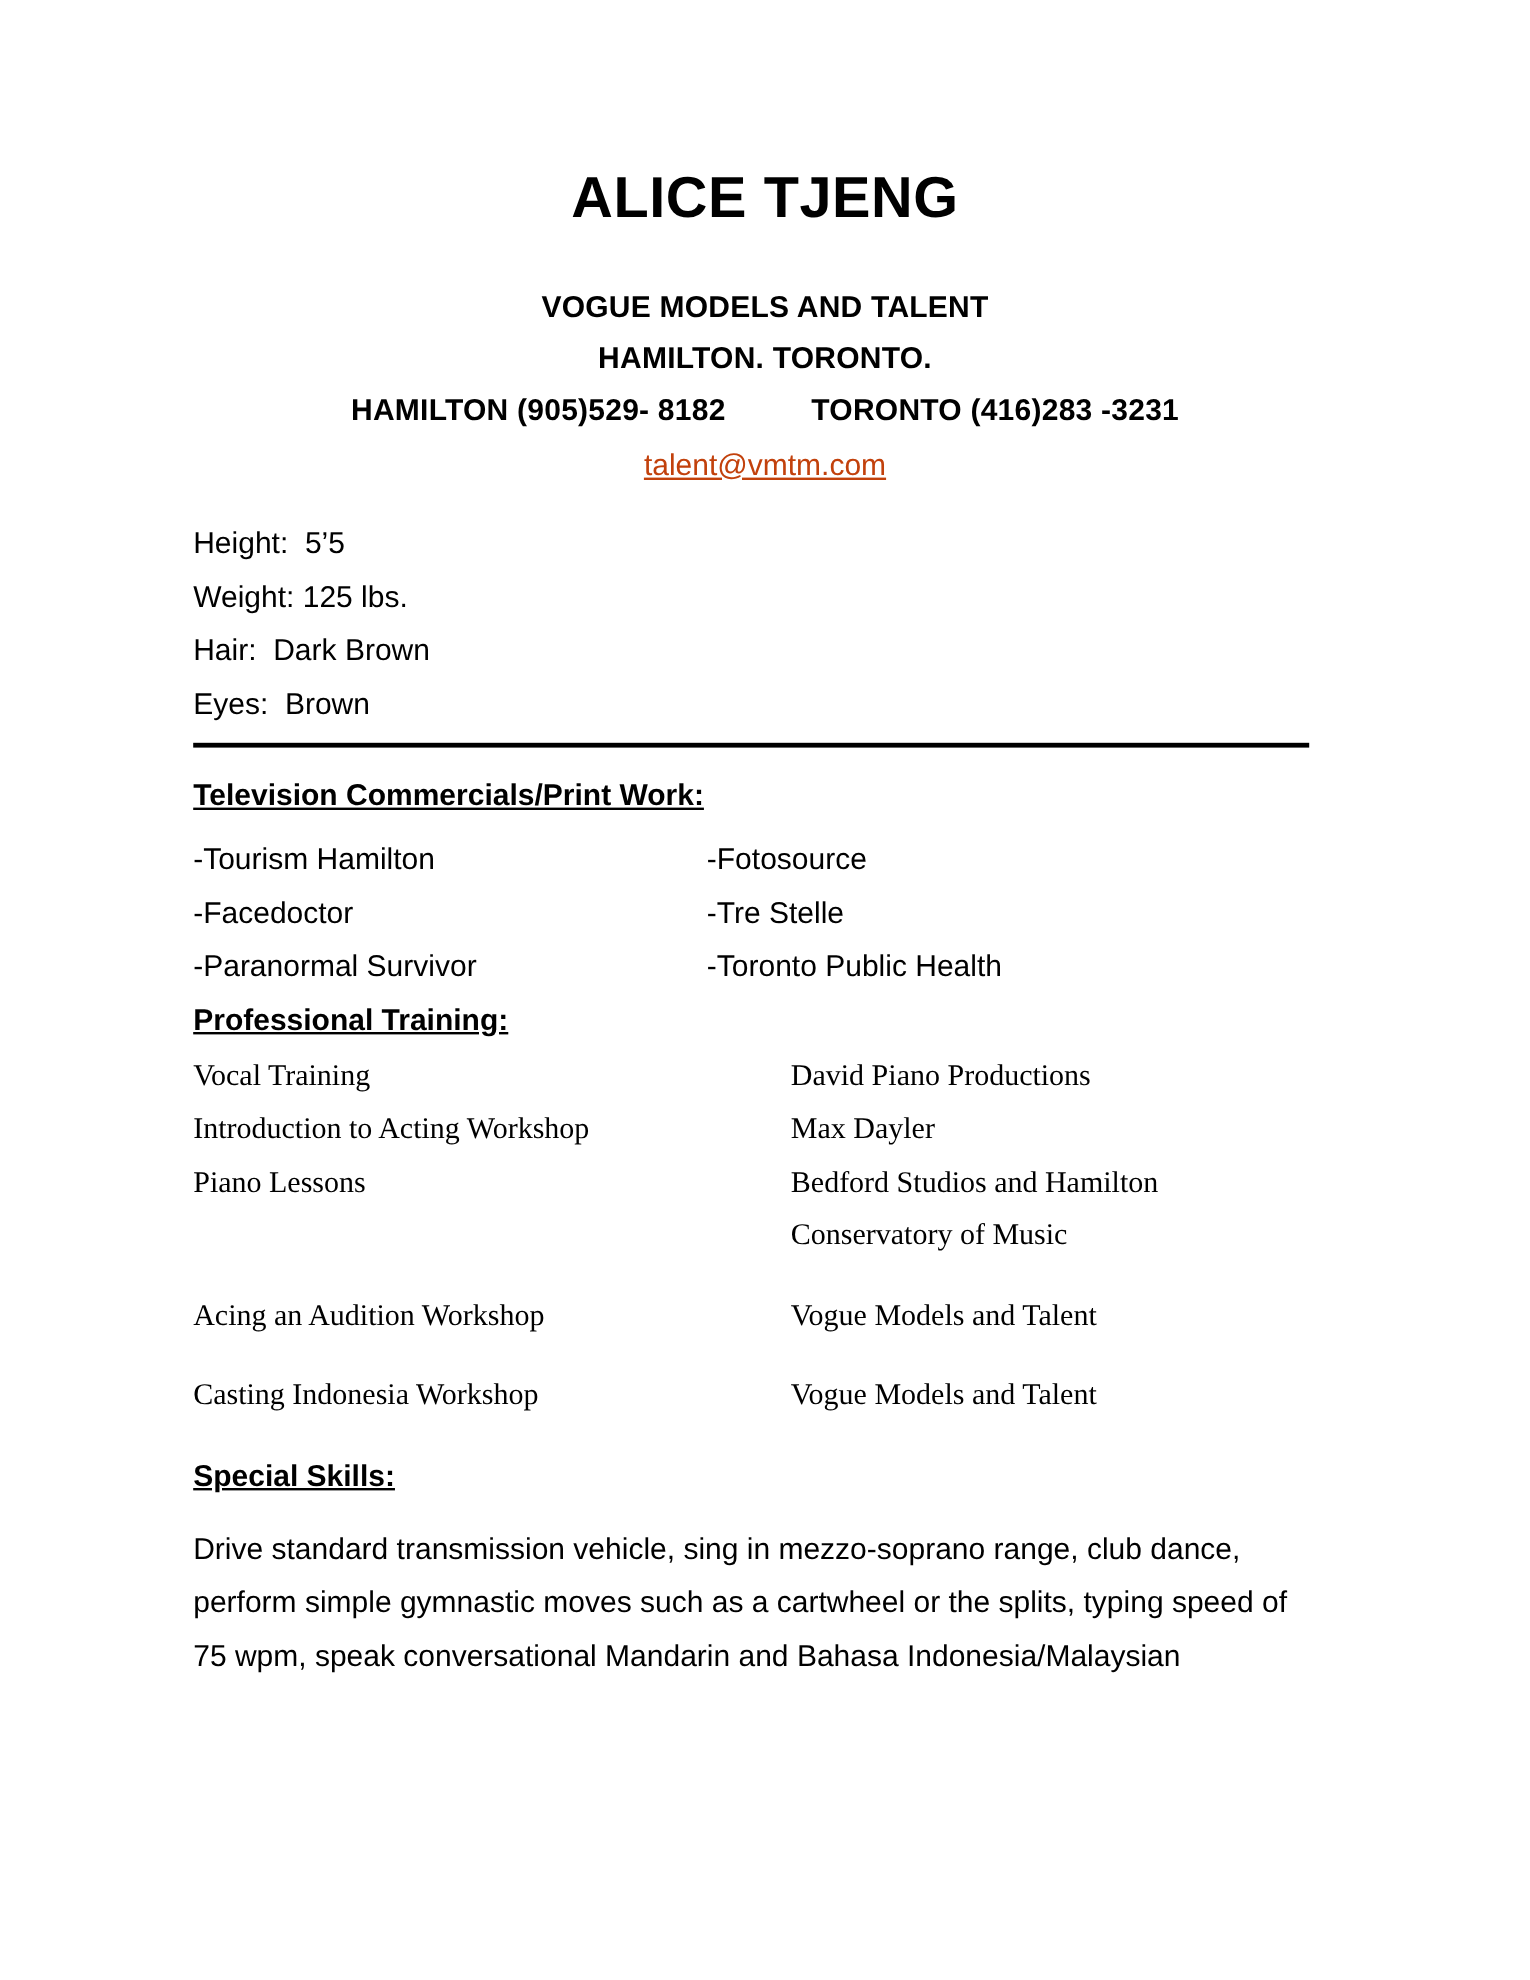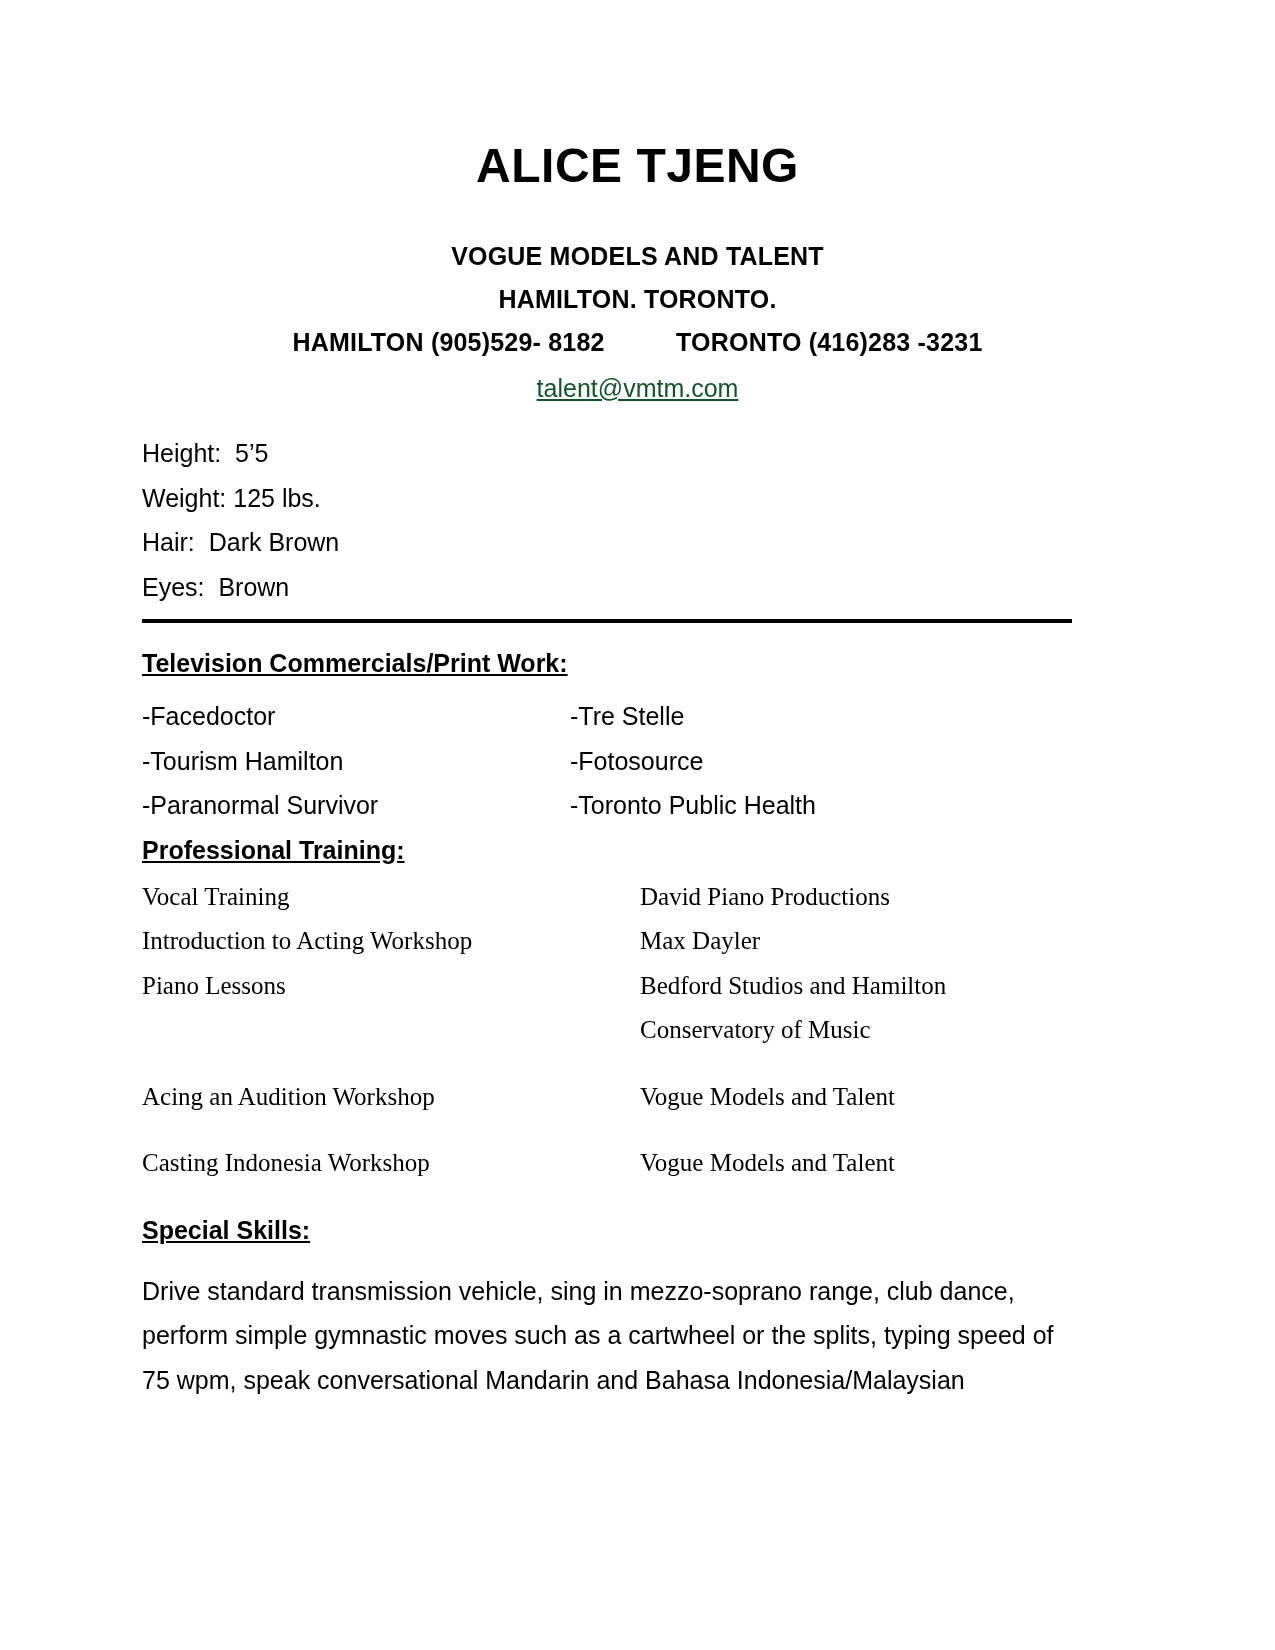--- a/index.html
+++ b/index.html
@@ -47,29 +47,30 @@
     line-height: 1.72;
     letter-spacing: 0.2px;
     white-space: pre;
   }
   .email-line {
     margin-top: 6px;
     font-size: 25px;
     line-height: 1.5;
   }
   .email-link {
-    color: #14532d;
+    color: #c2410c;
     text-decoration: underline;
     font-weight: normal;
   }
 
   
   .content {
     padding: 0 0 0 142px;
     margin-top: 24px;
+    margin-left: 19px;
   }
   .stats {
     font-size: 25px;
     line-height: 1.78;
   }
   .stat-row { white-space: pre; }
 
   .divider {
     width: 930px;
     height: 0;
@@ -149,26 +150,26 @@
       <div class="stat-row">Eyes:  Brown</div>
     </div>
 
     <div class="divider"></div>
 
     
     <div class="section-head">Television Commercials/Print Work:</div>
 
     <div class="credits">
       <div class="credits-row">
+        <div class="credits-col-a">-Tourism Hamilton</div>
+        <div class="credits-col-b">-Fotosource</div>
+      </div>
+      <div class="credits-row">
         <div class="credits-col-a">-Facedoctor</div>
         <div class="credits-col-b">-Tre Stelle</div>
-      </div>
-      <div class="credits-row">
-        <div class="credits-col-a">-Tourism Hamilton</div>
-        <div class="credits-col-b">-Fotosource</div>
       </div>
       <div class="credits-row">
         <div class="credits-col-a">-Paranormal Survivor</div>
         <div class="credits-col-b">-Toronto Public Health</div>
       </div>
     </div>
 
     
     <div class="section-head" style="margin-top:8px;">Professional Training:</div>
 

